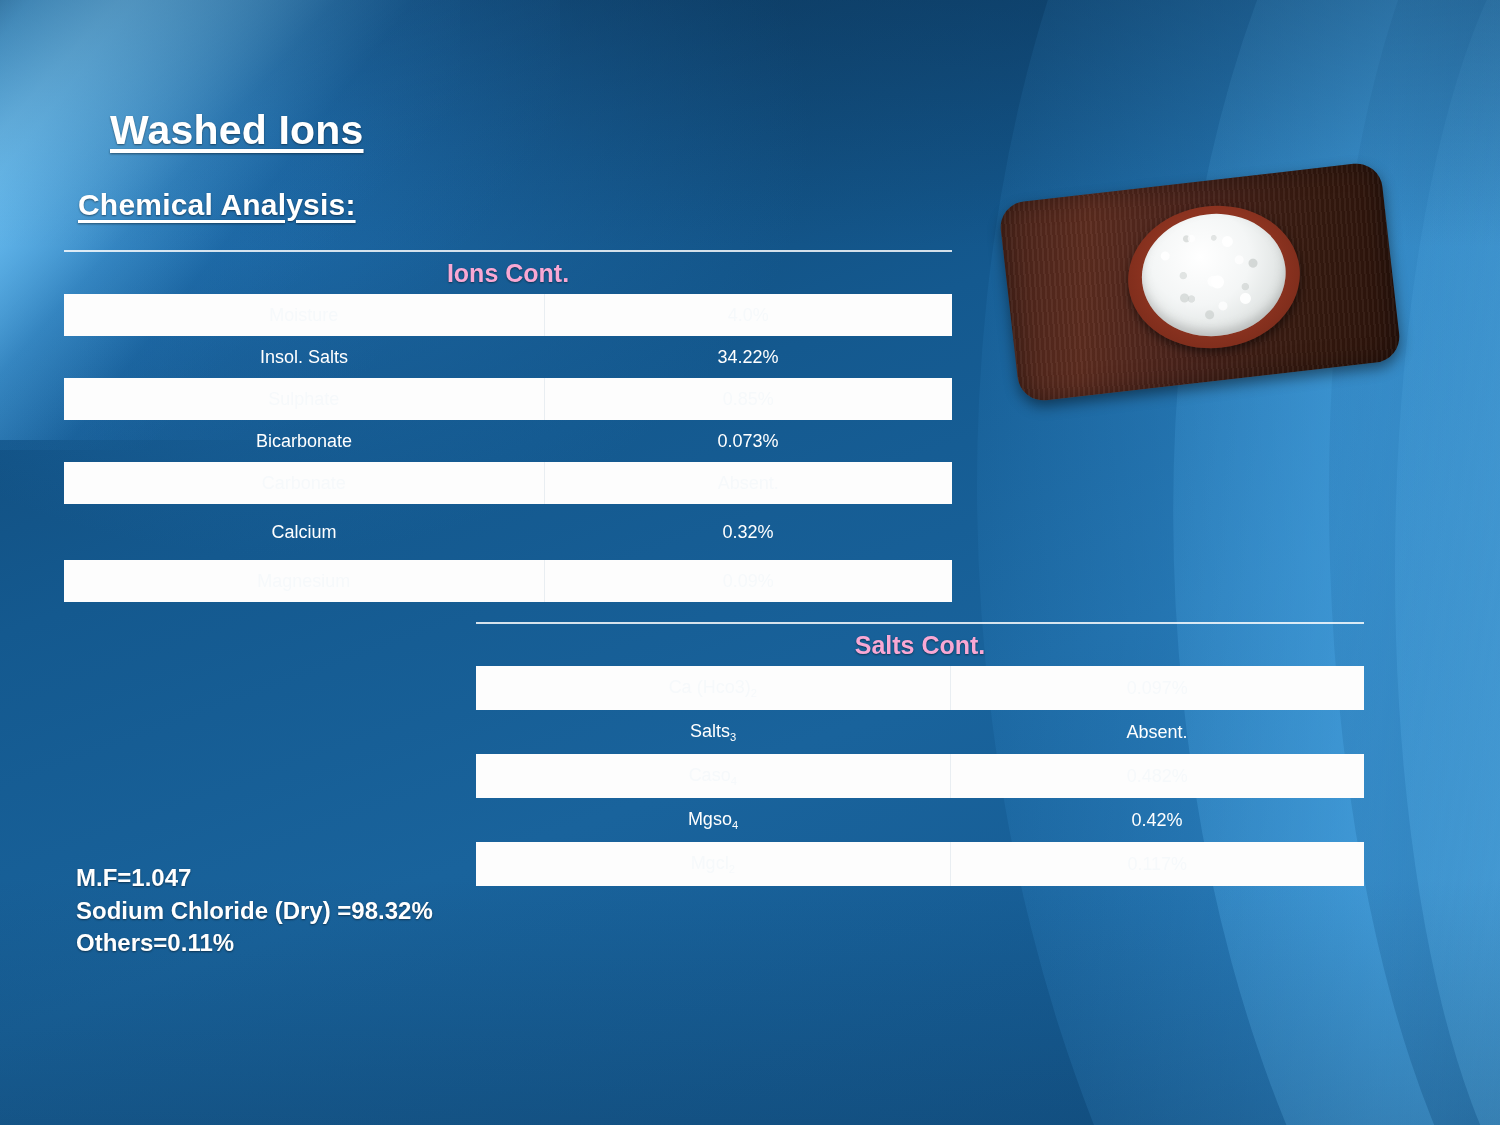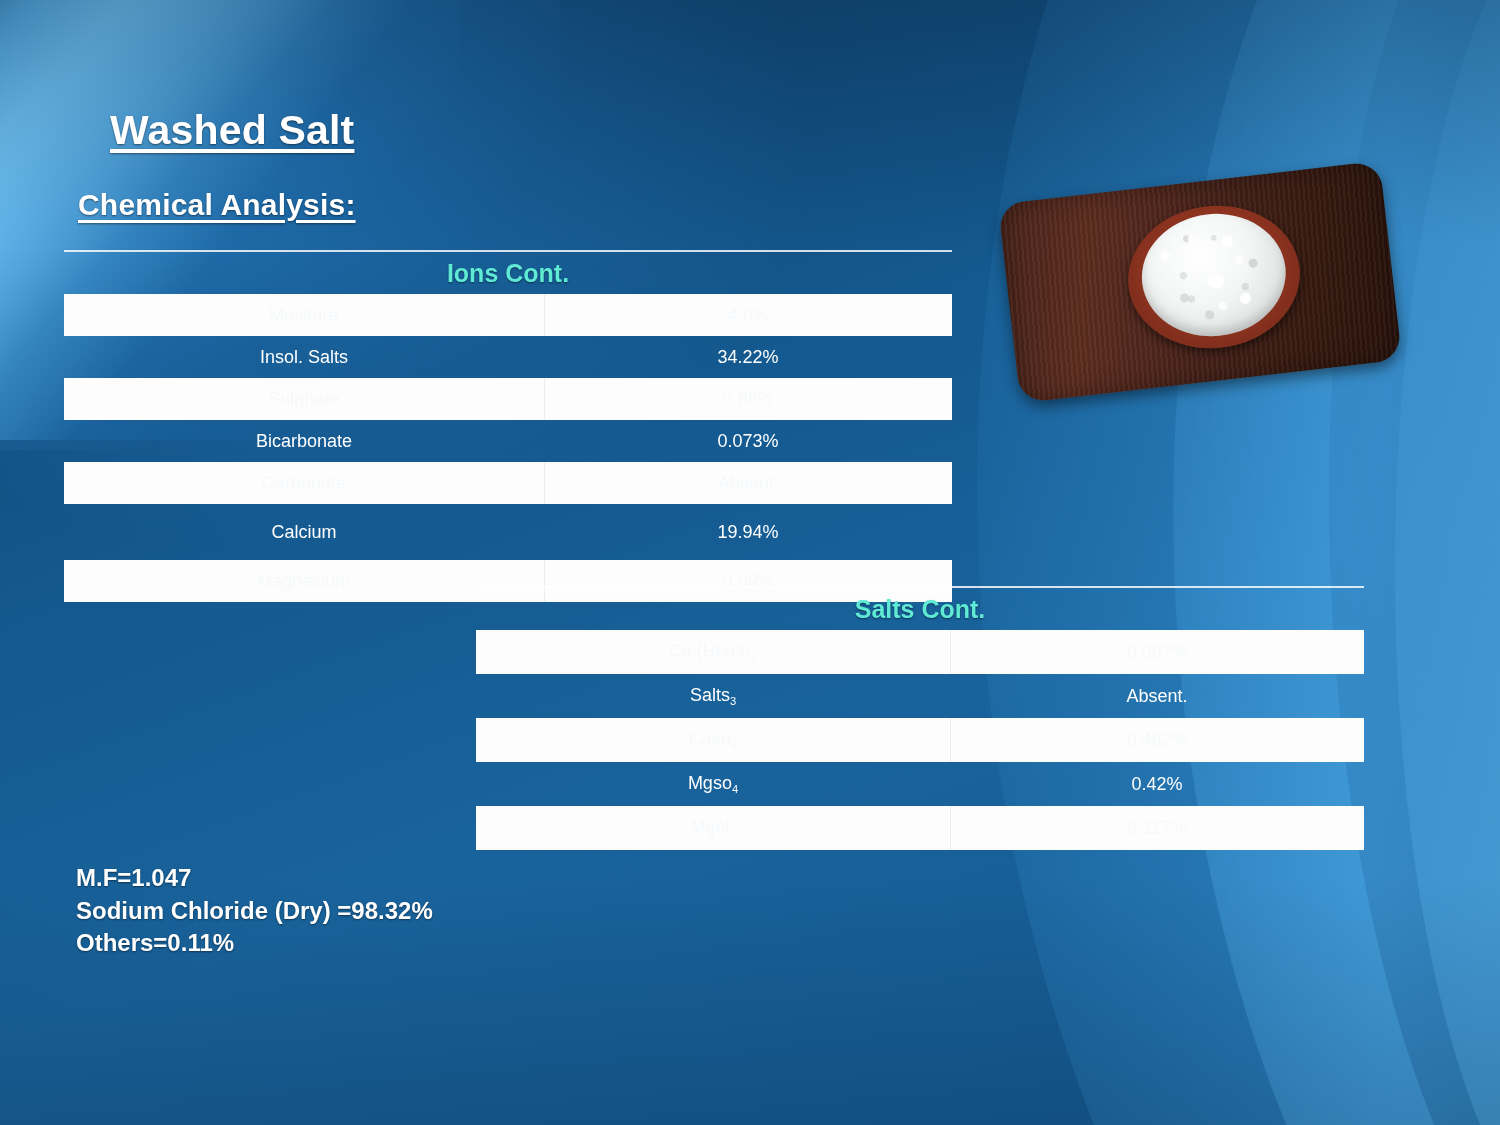--- a/index.html
+++ b/index.html
@@ -64,21 +64,21 @@
   }
   #title-main{left:110px;top:107px;font-size:41px;letter-spacing:.2px;}
   #title-sub{left:78px;top:188px;font-size:30px;letter-spacing:.2px;}
 
   
   .tbl{position:absolute;}
   .tbl .topline{
     height:2px;background:rgba(255,255,255,.82);width:100%;
   }
   .tbl .caption{
-    text-align:center;color:#5eead4;font-weight:bold;font-size:25px;
+    text-align:center;color:#f9a8d4;font-weight:bold;font-size:25px;
     padding:7px 0 6px 0;
     text-shadow:0 1px 2px rgba(0,0,0,.45);
   }
   .tbl table{
     border-collapse:collapse;width:100%;table-layout:fixed;
   }
   .tbl td{
     height:42px;line-height:42px;
     text-align:center;font-size:18px;
     padding:0;
@@ -95,21 +95,21 @@
   tr.band-light td:first-child{border-left:none;}
   tr.band-light td:last-child{border-right:none;}
   tr.band-dark td{
     background:transparent;
     color:#ffffff;
   }
   tr.band-light + tr.band-dark td{padding-top:0;}
 
   #table-ions{left:64px;top:250px;width:888px;}
   #table-ions col.c1{width:480px;}
-  #table-salts{left:476px;top:586px;width:888px;}
+  #table-salts{left:476px;top:622px;width:888px;}
   #table-salts col.c1{width:474px;}
 
   tr.tall td{height:56px;line-height:56px;}
 
   sub{font-size:.62em;vertical-align:baseline;position:relative;top:.32em;}
 
   
   .notes{
     position:absolute;left:76px;top:862px;width:444px;
     text-align:left;color:#ffffff;font-weight:bold;font-size:24px;
@@ -173,21 +173,21 @@
 
   <div class="bg-base"></div>
   <div class="bg-arc arc1"></div>
   <div class="bg-arc arc2"></div>
   <div class="bg-arc arc3"></div>
   <div class="bg-arc arc4"></div>
   <div class="swoosh"></div>
   <div class="swoosh2"></div>
   <div class="vignette"></div>
 
-  <div class="title" id="title-main">Washed Salt</div>
+  <div class="title" id="title-main">Washed Ions</div>
   <div class="title" id="title-sub">Chemical Analysis:</div>
 
   <div class="tbl" id="table-ions">
     <div class="topline"></div>
     <div class="caption">Ions Cont.</div>
     <table>
       <colgroup>
           <col class="c1">
           <col>
         </colgroup>
@@ -207,21 +207,21 @@
         <tr class="band-dark">
           <td>Bicarbonate</td>
           <td>0.073%</td>
         </tr>
         <tr class="band-light">
           <td>Carbonate</td>
           <td>Absent.</td>
         </tr>
         <tr class="band-dark tall">
           <td>Calcium</td>
-          <td>19.94%</td>
+          <td>0.32%</td>
         </tr>
         <tr class="band-light">
           <td>Magnesium</td>
           <td>0.09%</td>
         </tr>
       </tbody>
     </table>
   </div>
 
   <div class="tbl" id="table-salts">

